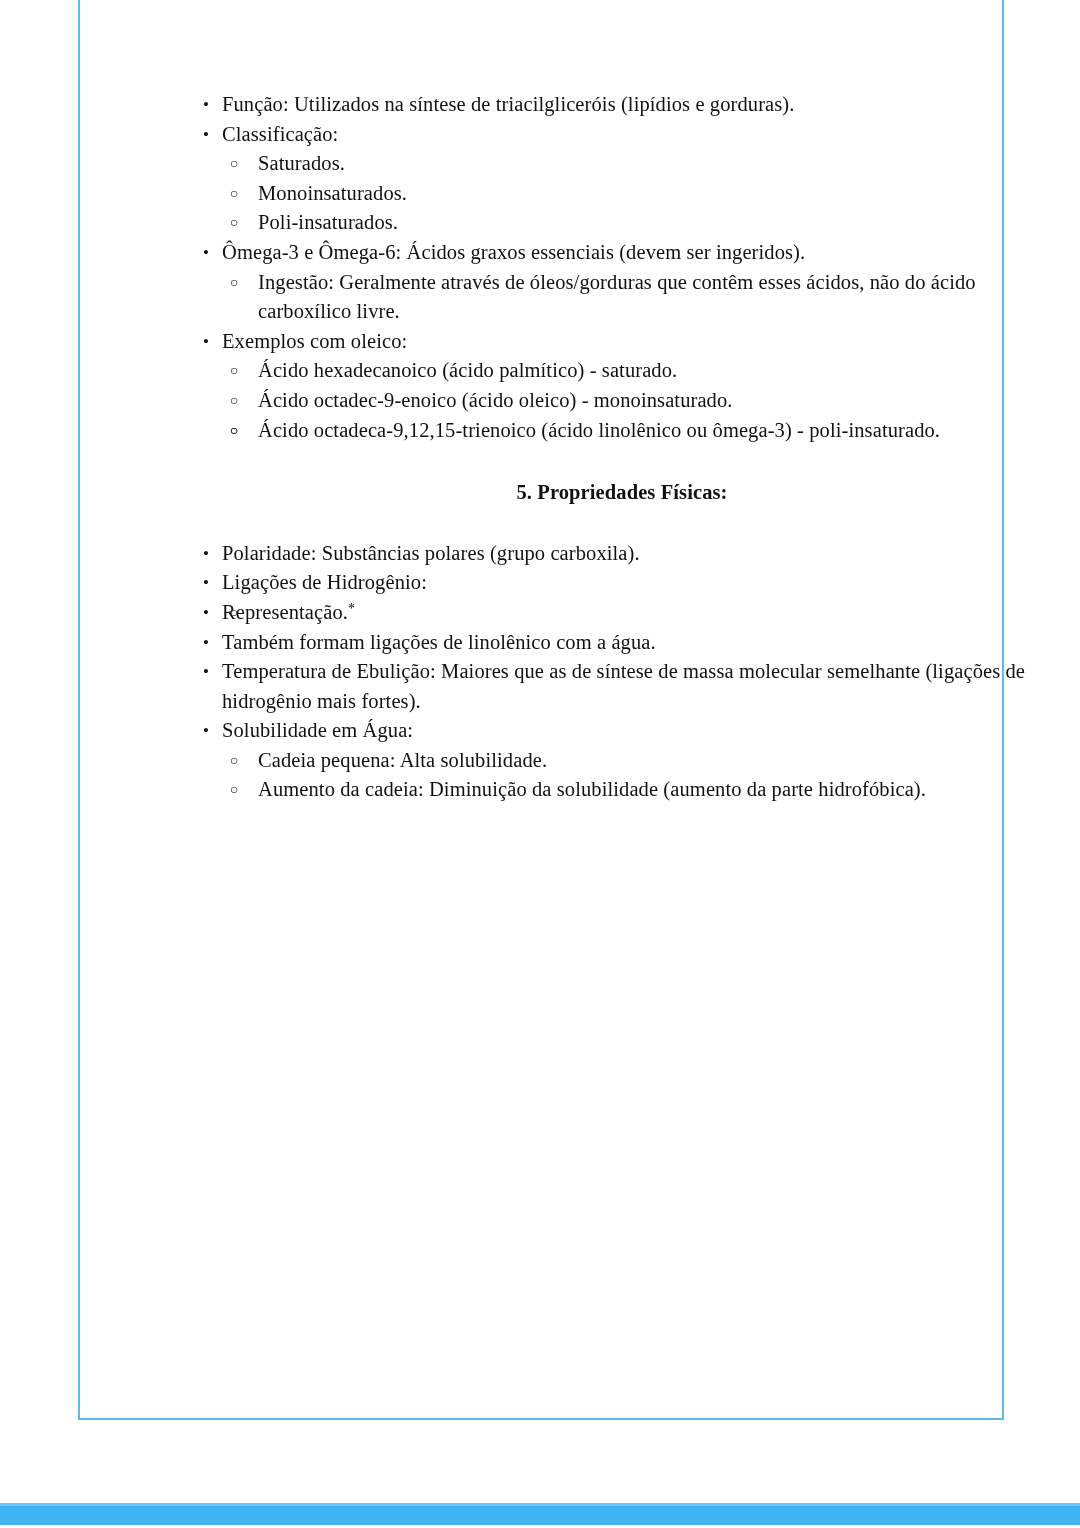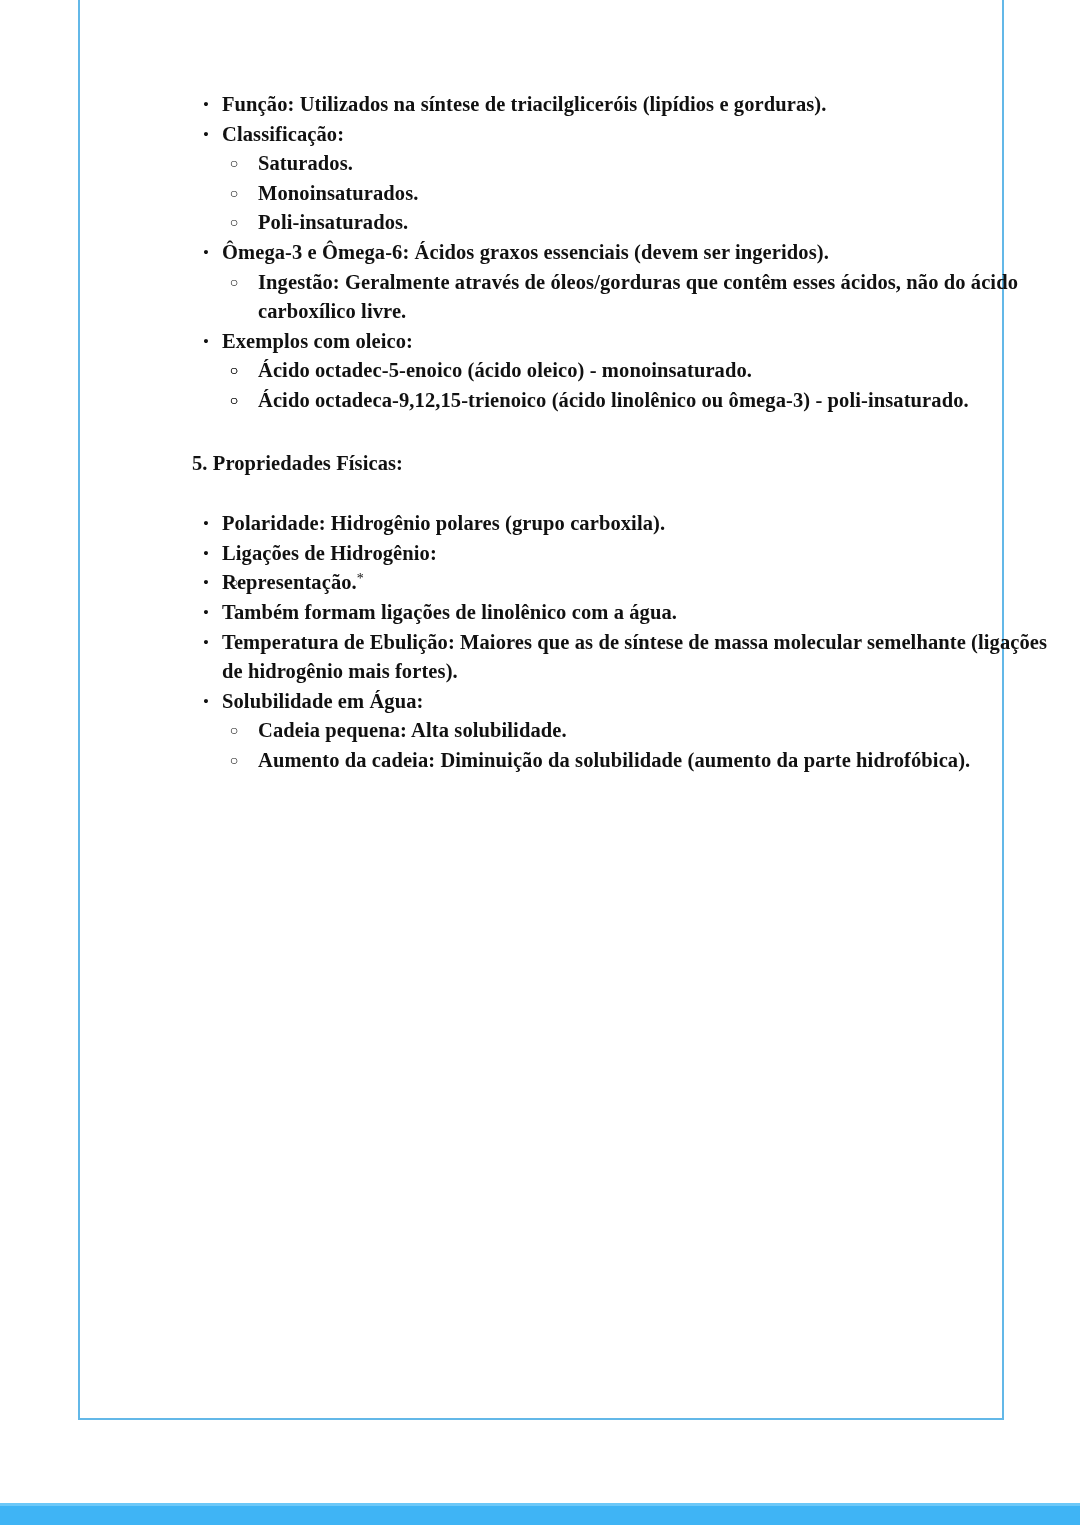--- a/index.html
+++ b/index.html
@@ -79,36 +79,37 @@
     position: absolute;
     left: 7px;
     top: 0;
     width: 12px;
     text-align: center;
     font-size: 14px;
     line-height: 29.6px;
     color: #111;
   }
 
-  .txt { display: inline; font-weight: bold; }
+  .txt { display: inline; }
 
   
   .sup {
     font-size: 0.68em;
     vertical-align: 0.45em;
     line-height: 0;
   }
 
   
   .section-heading {
     font-size: 20.5px;
     font-weight: bold;
     line-height: 29.6px;
     margin: 0;
     letter-spacing: 0.1px;
+    text-align: center;
   }
 
   .gap-before-heading { height: 33px; }
   .gap-after-heading  { height: 31px; }
 
   
   .bottom-bar {
     position: absolute;
     left: 0;
     top: 1503px;
@@ -144,36 +145,36 @@
         </li>
         <li class="b1"><span class="marker">•</span><span class="txt">Ômega-3 e Ômega-6: Ácidos graxos essenciais (devem ser ingeridos).</span></li>
         <li style="list-style: none;">
           <ul class="lvl2">
             <li class="b2"><span class="marker">○</span><span class="txt">Ingestão: Geralmente através de óleos/gorduras que contêm esses ácidos, não do ácido carboxílico livre.</span></li>
           </ul>
         </li>
         <li class="b1"><span class="marker">•</span><span class="txt">Exemplos com oleico:</span></li>
         <li style="list-style: none;">
           <ul class="lvl2">
-            <li class="b2"><span class="marker">○</span></li>
-            <li class="b2"><span class="marker">○</span><span class="txt">Ácido octadec-5-enoico (ácido oleico) - monoinsaturado.</span></li>
+            <li class="b2"><span class="marker">○</span><span class="txt">Ácido hexadecanoico (ácido palmítico) - saturado.</span></li>
+            <li class="b2"><span class="marker">○</span><span class="txt">Ácido octadec-9-enoico (ácido oleico) - monoinsaturado.</span></li>
             <li class="b2"><span class="marker">○</span></li>
             <li class="b2"><span class="marker">○</span><span class="txt">Ácido octadeca-9,12,15-trienoico (ácido linolênico ou ômega-3) - poli-insaturado.</span></li>
           </ul>
         </li>
       </ul>
 
     <div class="gap-before-heading"></div>
 
     <div class="section-heading">5. Propriedades Físicas:</div>
 
     <div class="gap-after-heading"></div>
 
     <ul class="lvl1" id="list-2">
-        <li class="b1"><span class="marker">•</span><span class="txt">Polaridade: Hidrogênio polares (grupo carboxila).</span></li>
+        <li class="b1"><span class="marker">•</span><span class="txt">Polaridade: Substâncias polares (grupo carboxila).</span></li>
         <li class="b1"><span class="marker">•</span><span class="txt">Ligações de Hidrogênio:</span></li>
         <li style="list-style: none;">
           <ul class="lvl2">
             <li class="b2"><span class="marker">○</span></li>
           </ul>
         </li>
         <li class="b1"><span class="marker">•</span><span class="txt">Representação.</span><span class="sup">*</span></li>
         <li class="b1"><span class="marker">•</span><span class="txt">Também formam ligações de linolênico com a água.</span></li>
         <li class="b1"><span class="marker">•</span><span class="txt">Temperatura de Ebulição: Maiores que as de síntese de massa molecular semelhante (ligações de hidrogênio mais fortes).</span></li>
         <li class="b1"><span class="marker">•</span><span class="txt">Solubilidade em Água:</span></li>

